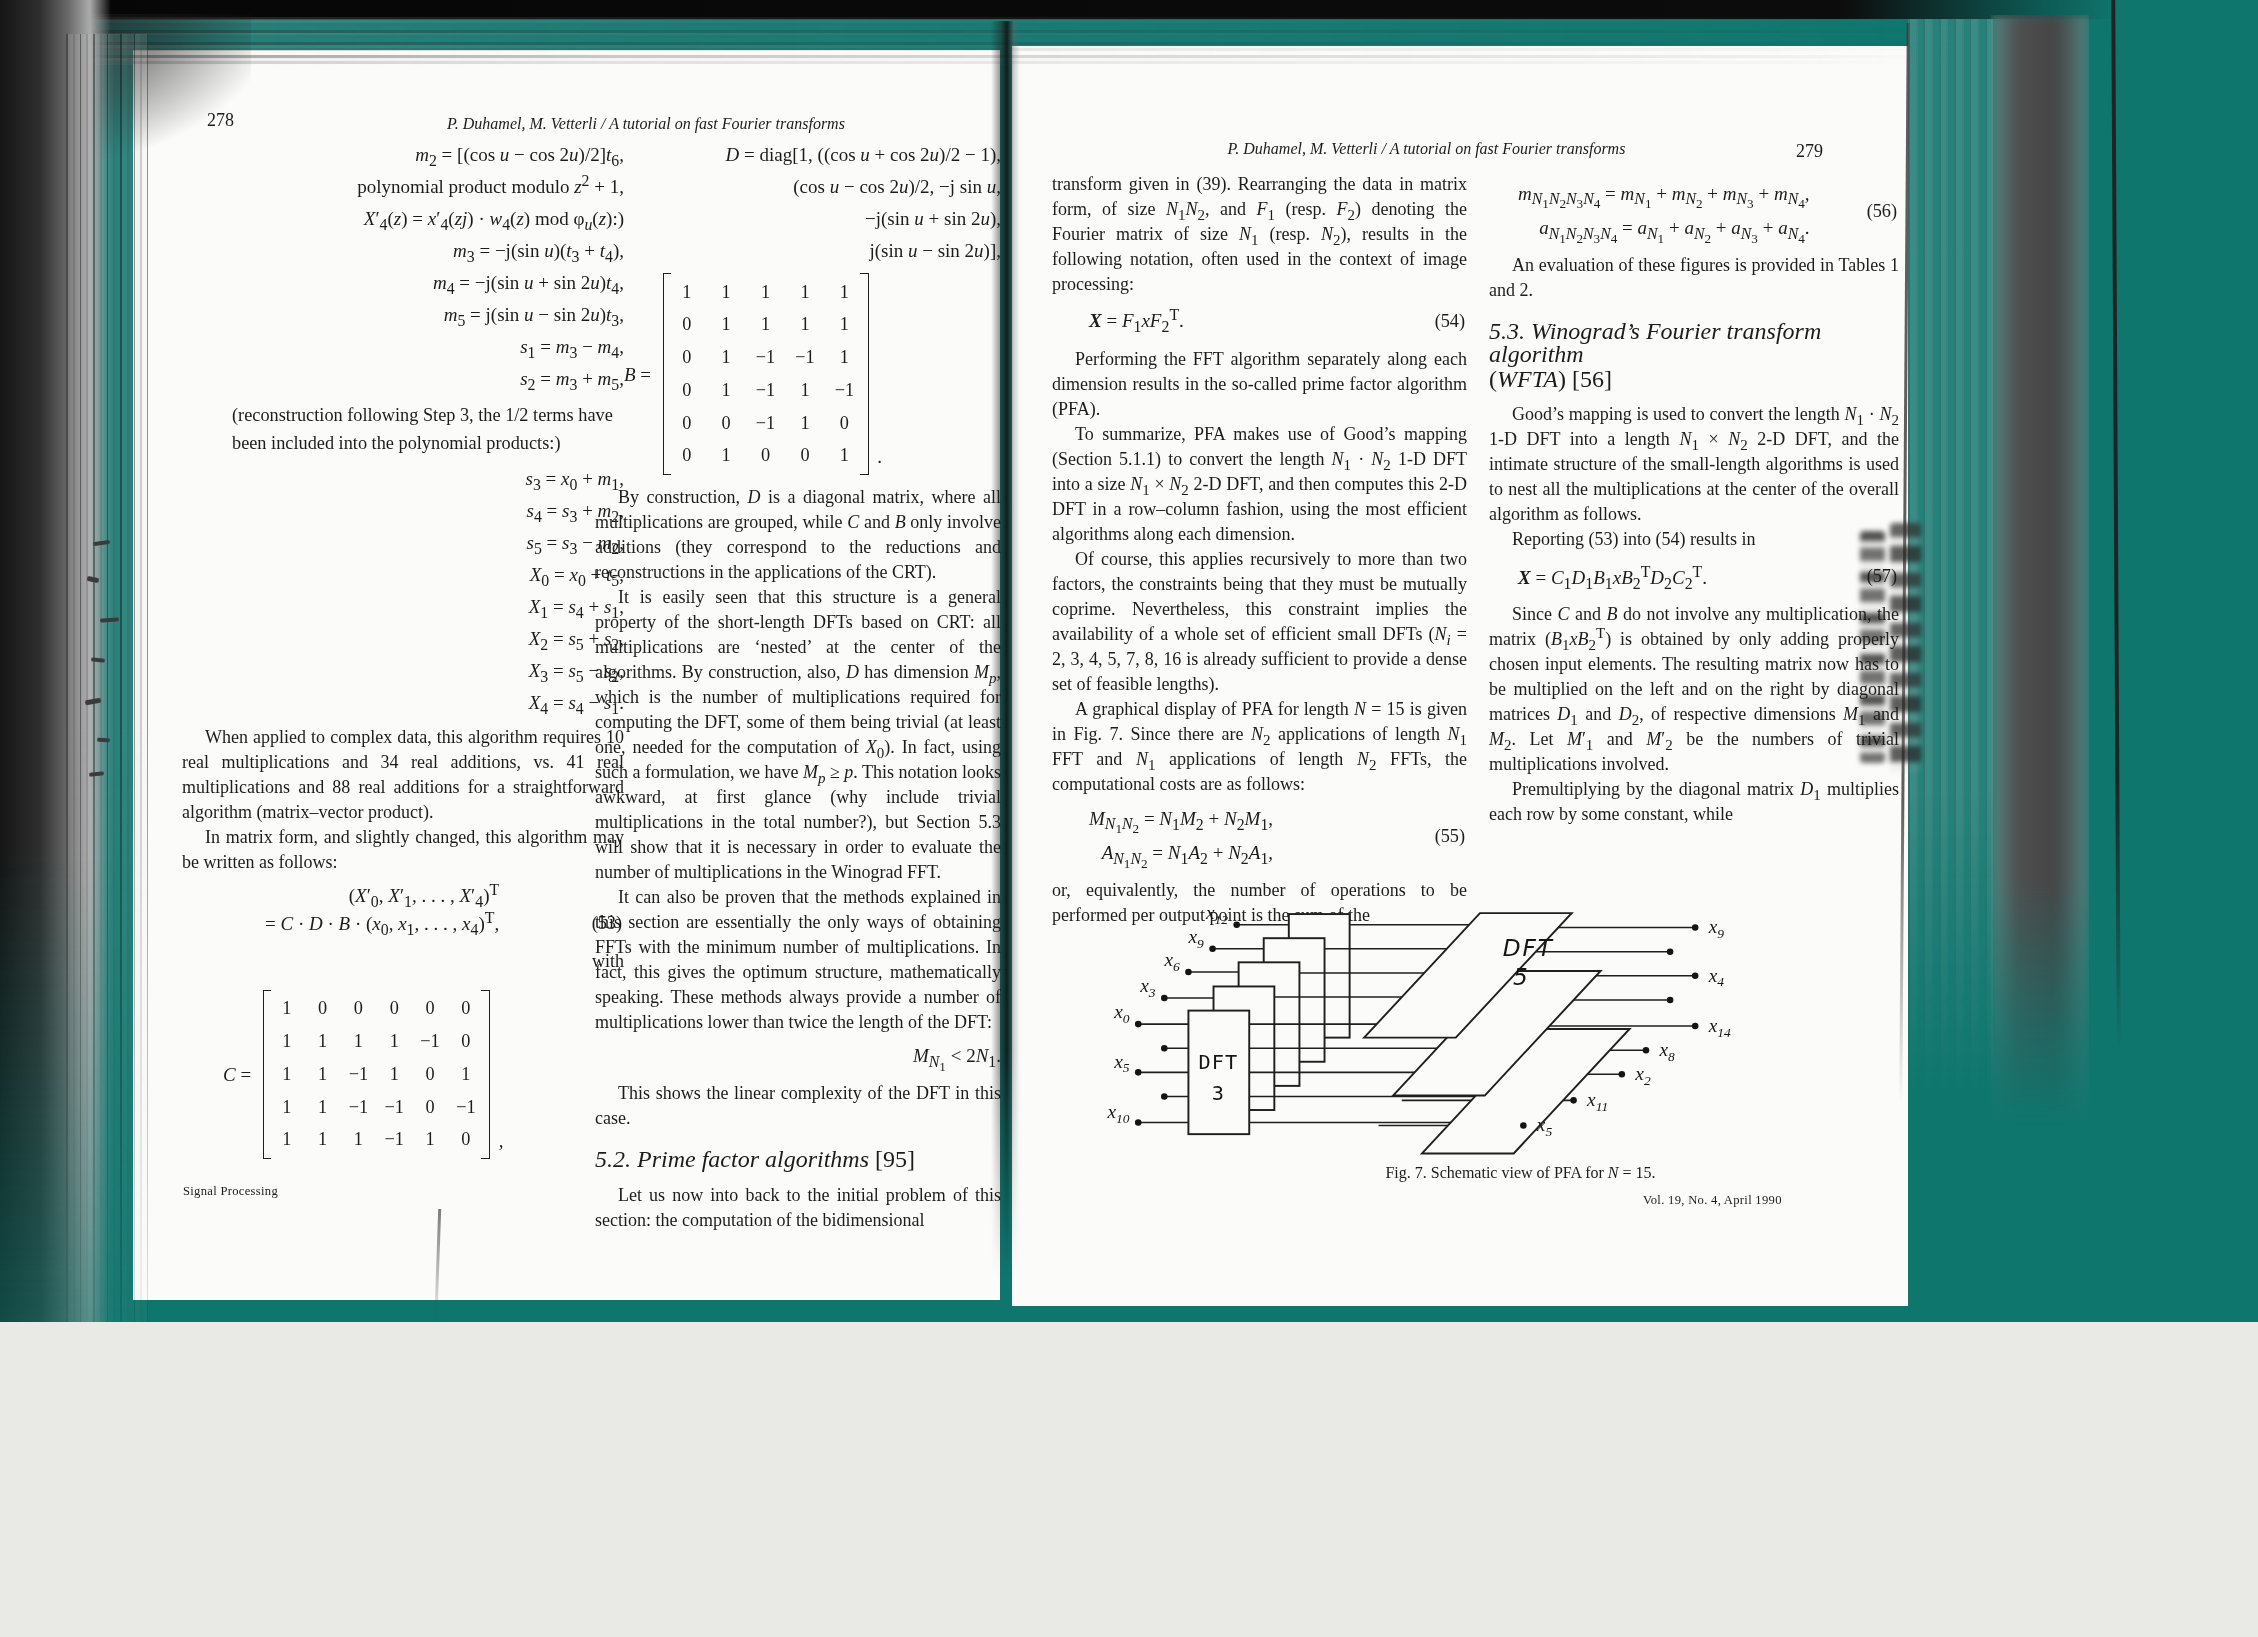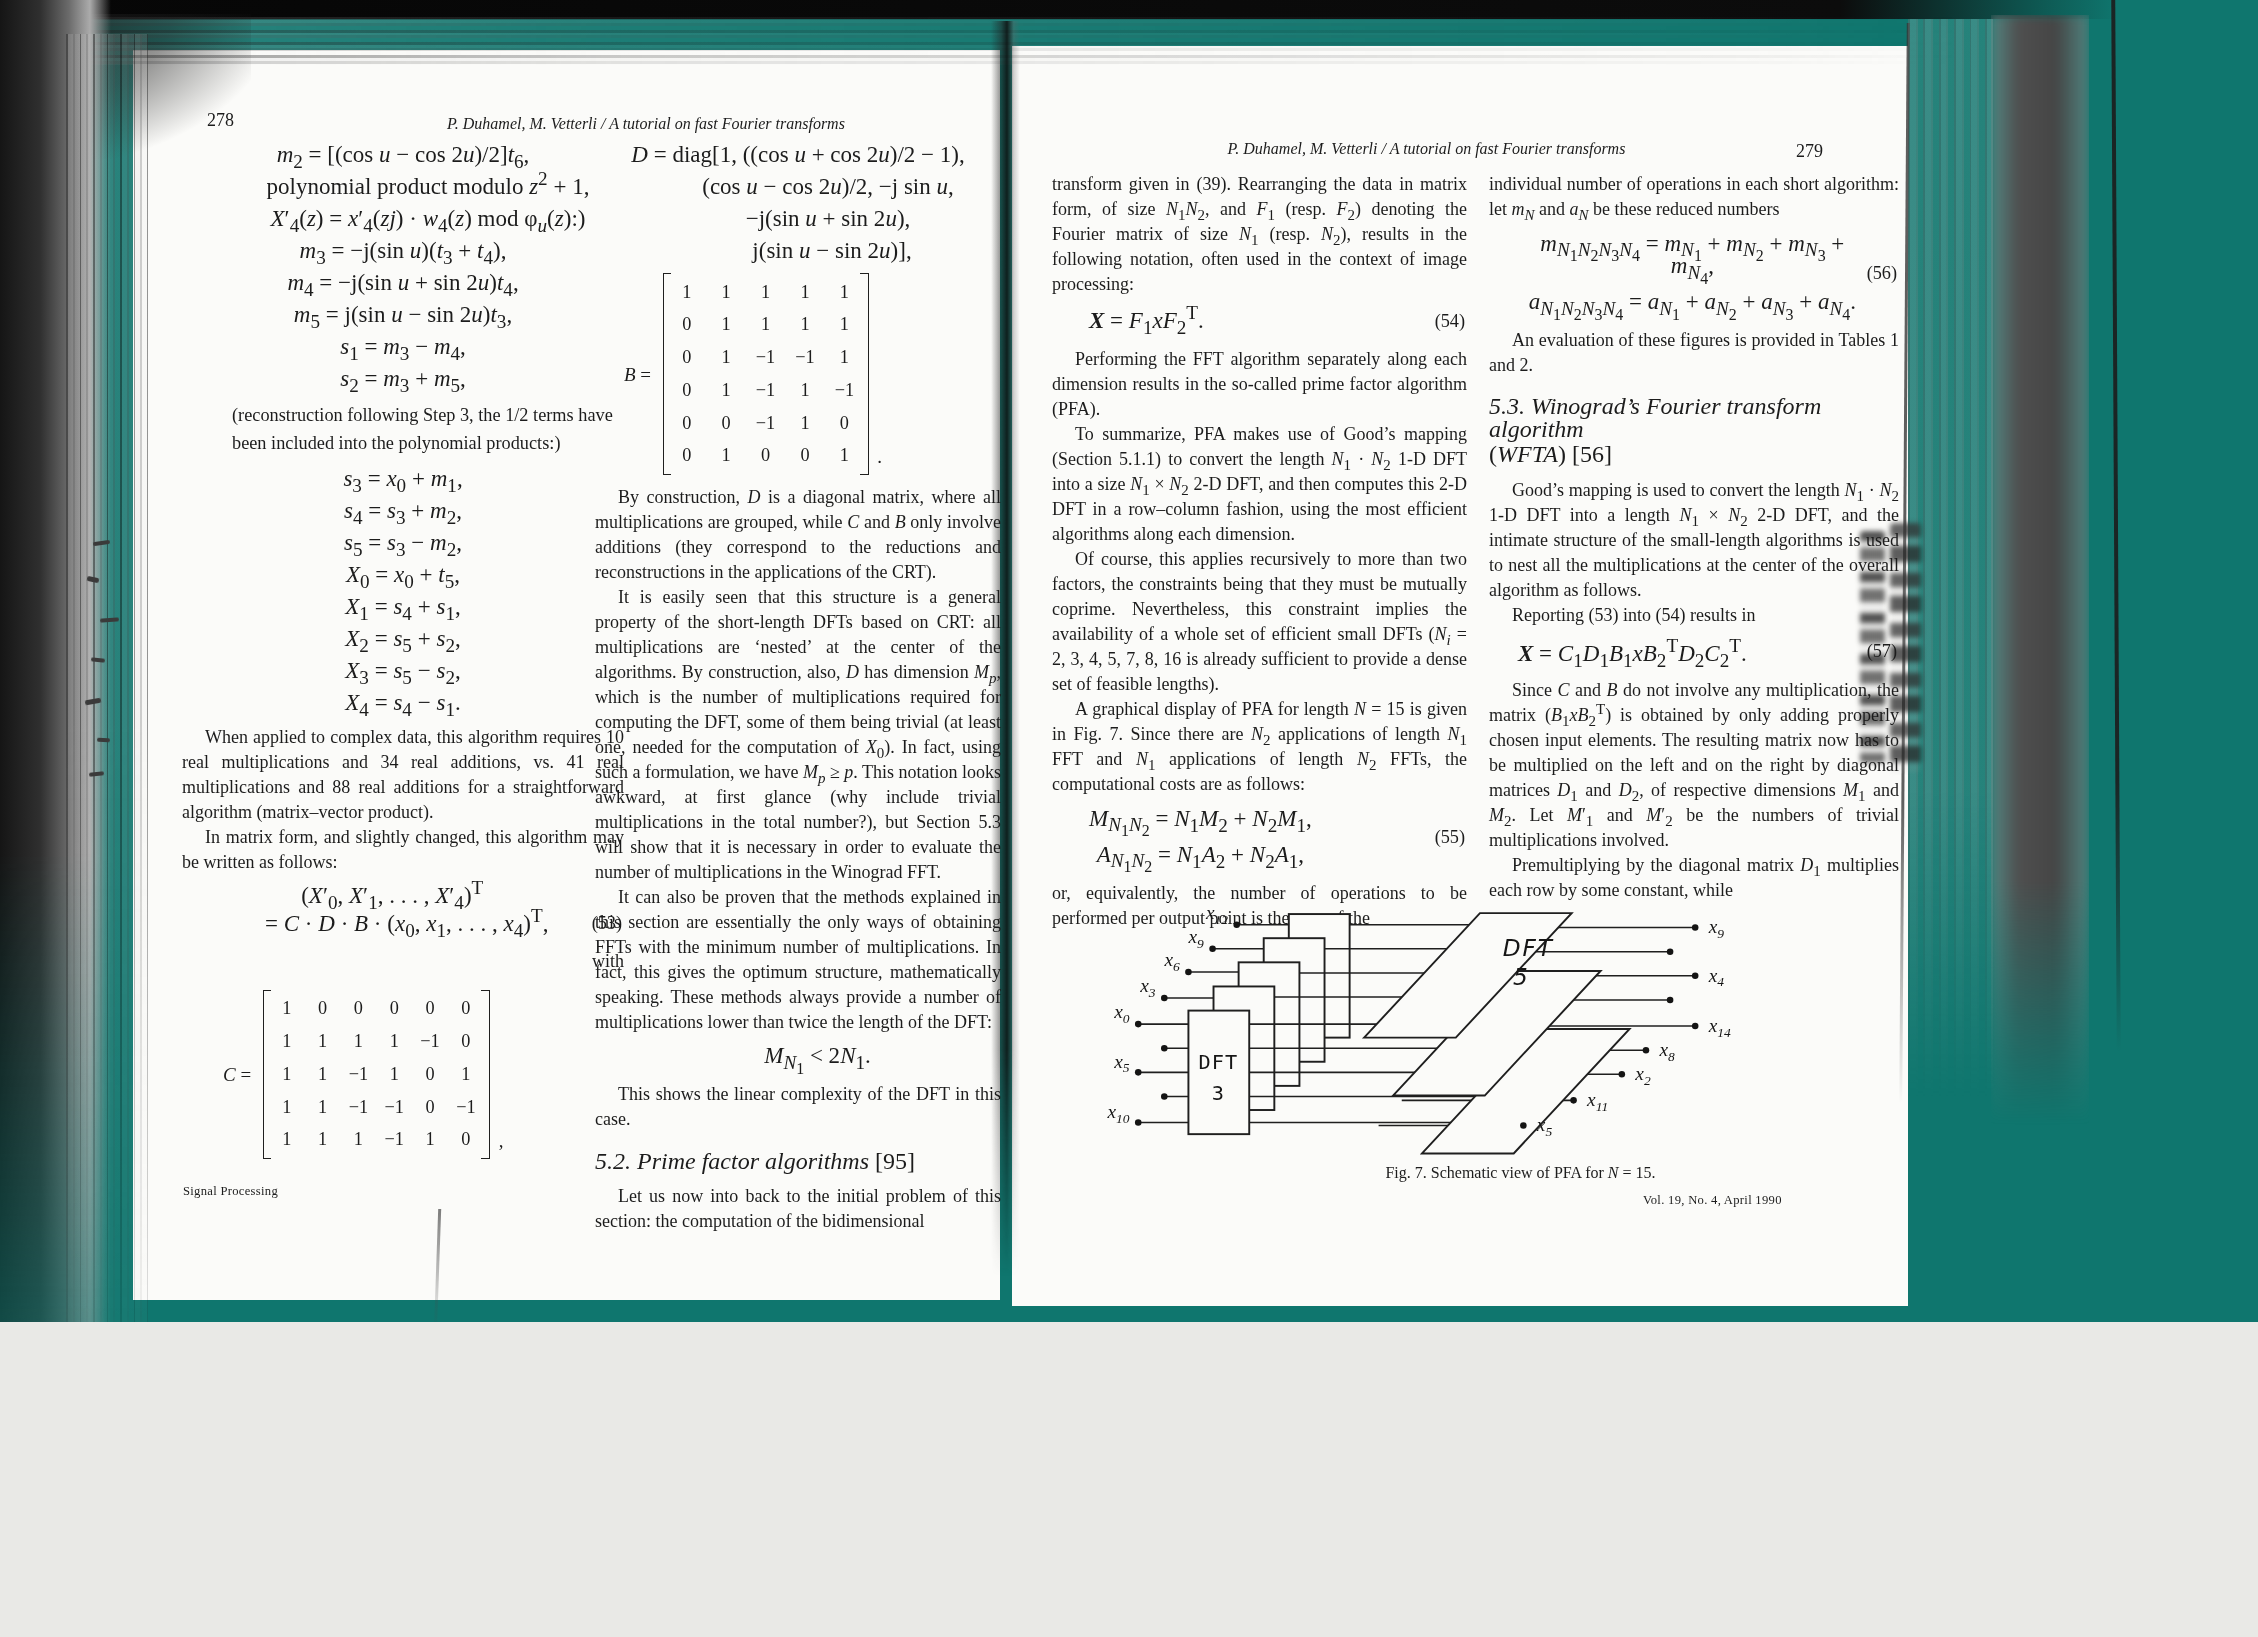--- a/index.html
+++ b/index.html
@@ -59,21 +59,21 @@
   
   .col { position:absolute; text-align:justify; font-size:18px; line-height:25px; }
   .runhead { position:absolute; font-style:italic; font-size:16px; text-align:center; line-height:19.3px; }
   .pagenum { position:absolute; font-size:18px; }
   .footer-note { position:absolute; font-size:12.6px; letter-spacing:0.3px; }
 
   p.para { margin:0; text-indent:23px; }
   p.para.noind { text-indent:0; }
   p.para.mt { margin-top:1.9px; }
 
-  .eq { font-size:23px; line-height:20px; margin:0 0 12px; text-align:center; text-indent:0; }
+  .eq { font-size:19px; line-height:20px; margin:0 0 12px; text-align:right; text-indent:0; }
   .eq.ind  { margin-left:50px; }
   .eq.ind2 { margin-left:60px; }
   .eq.ind2b{ margin-left:68px; }
   .eqnote { margin:1.9px 0 11.6px 50px; text-align:left; font-size:18.3px; line-height:28px; }
   .disp { margin:11.6px 0 13.5px; }
   .eqrow { display:flex; justify-content:space-between; text-align:left; }
   .eqrow .eq { margin-bottom:7.7px; }
   .eqrow.center { align-items:center; }
   .eqrow.bottom { align-items:flex-end; }
   .eqnum { font-size:18.3px; padding-right:1.9px; }
@@ -280,21 +280,20 @@
       <div>
         <p class="eq" style="margin-left:37px; margin-bottom:13.5px;"><i>M</i><sub><i>N</i><sub>1</sub><i>N</i><sub>2</sub></sub> = <i>N</i><sub>1</sub><i>M</i><sub>2</sub> + <i>N</i><sub>2</sub><i>M</i><sub>1</sub>,</p>
         <p class="eq" style="margin-left:37px; margin-bottom:0;"><i>A</i><sub><i>N</i><sub>1</sub><i>N</i><sub>2</sub></sub> = <i>N</i><sub>1</sub><i>A</i><sub>2</sub> + <i>N</i><sub>2</sub><i>A</i><sub>1</sub>,</p>
       </div>
       <span class="eqnum">(55)</span>
     </div>
     <p class="para noind" style="margin-top:7.7px;">or, equivalently, the number of operations to be performed per output point is the sum of the</p>
   </div>
 
   <div class="col" style="left:1489px; top:172px; width:410px;">
-    <p class="para noind">individual number of operations in each short algorithm: let <i>m</i><sub><i>N</i></sub> and <i>a</i><sub><i>N</i></sub> be these reduced numbers</p>
     <div class="disp eqrow center">
       <div>
         <p class="eq" style="margin-left:29px; margin-bottom:13.5px;"><i>m</i><sub><i>N</i><sub>1</sub><i>N</i><sub>2</sub><i>N</i><sub>3</sub><i>N</i><sub>4</sub></sub> = <i>m</i><sub><i>N</i><sub>1</sub></sub> + <i>m</i><sub><i>N</i><sub>2</sub></sub> + <i>m</i><sub><i>N</i><sub>3</sub></sub> + <i>m</i><sub><i>N</i><sub>4</sub></sub>,</p>
         <p class="eq" style="margin-left:29px; margin-bottom:0;"><i>a</i><sub><i>N</i><sub>1</sub><i>N</i><sub>2</sub><i>N</i><sub>3</sub><i>N</i><sub>4</sub></sub> = <i>a</i><sub><i>N</i><sub>1</sub></sub> + <i>a</i><sub><i>N</i><sub>2</sub></sub> + <i>a</i><sub><i>N</i><sub>3</sub></sub> + <i>a</i><sub><i>N</i><sub>4</sub></sub>.</p>
       </div>
       <span class="eqnum">(56)</span>
     </div>
     <p class="para" style="margin-top:7.7px;">An evaluation of these figures is provided in Tables 1 and 2.</p>
     <p class="secheading" style="margin-bottom:1.9px;"><i>5.3. Winograd’s Fourier transform algorithm</i></p>
     <p class="secheading" style="margin-top:0;">(<i>WFTA</i>) [56]</p>

